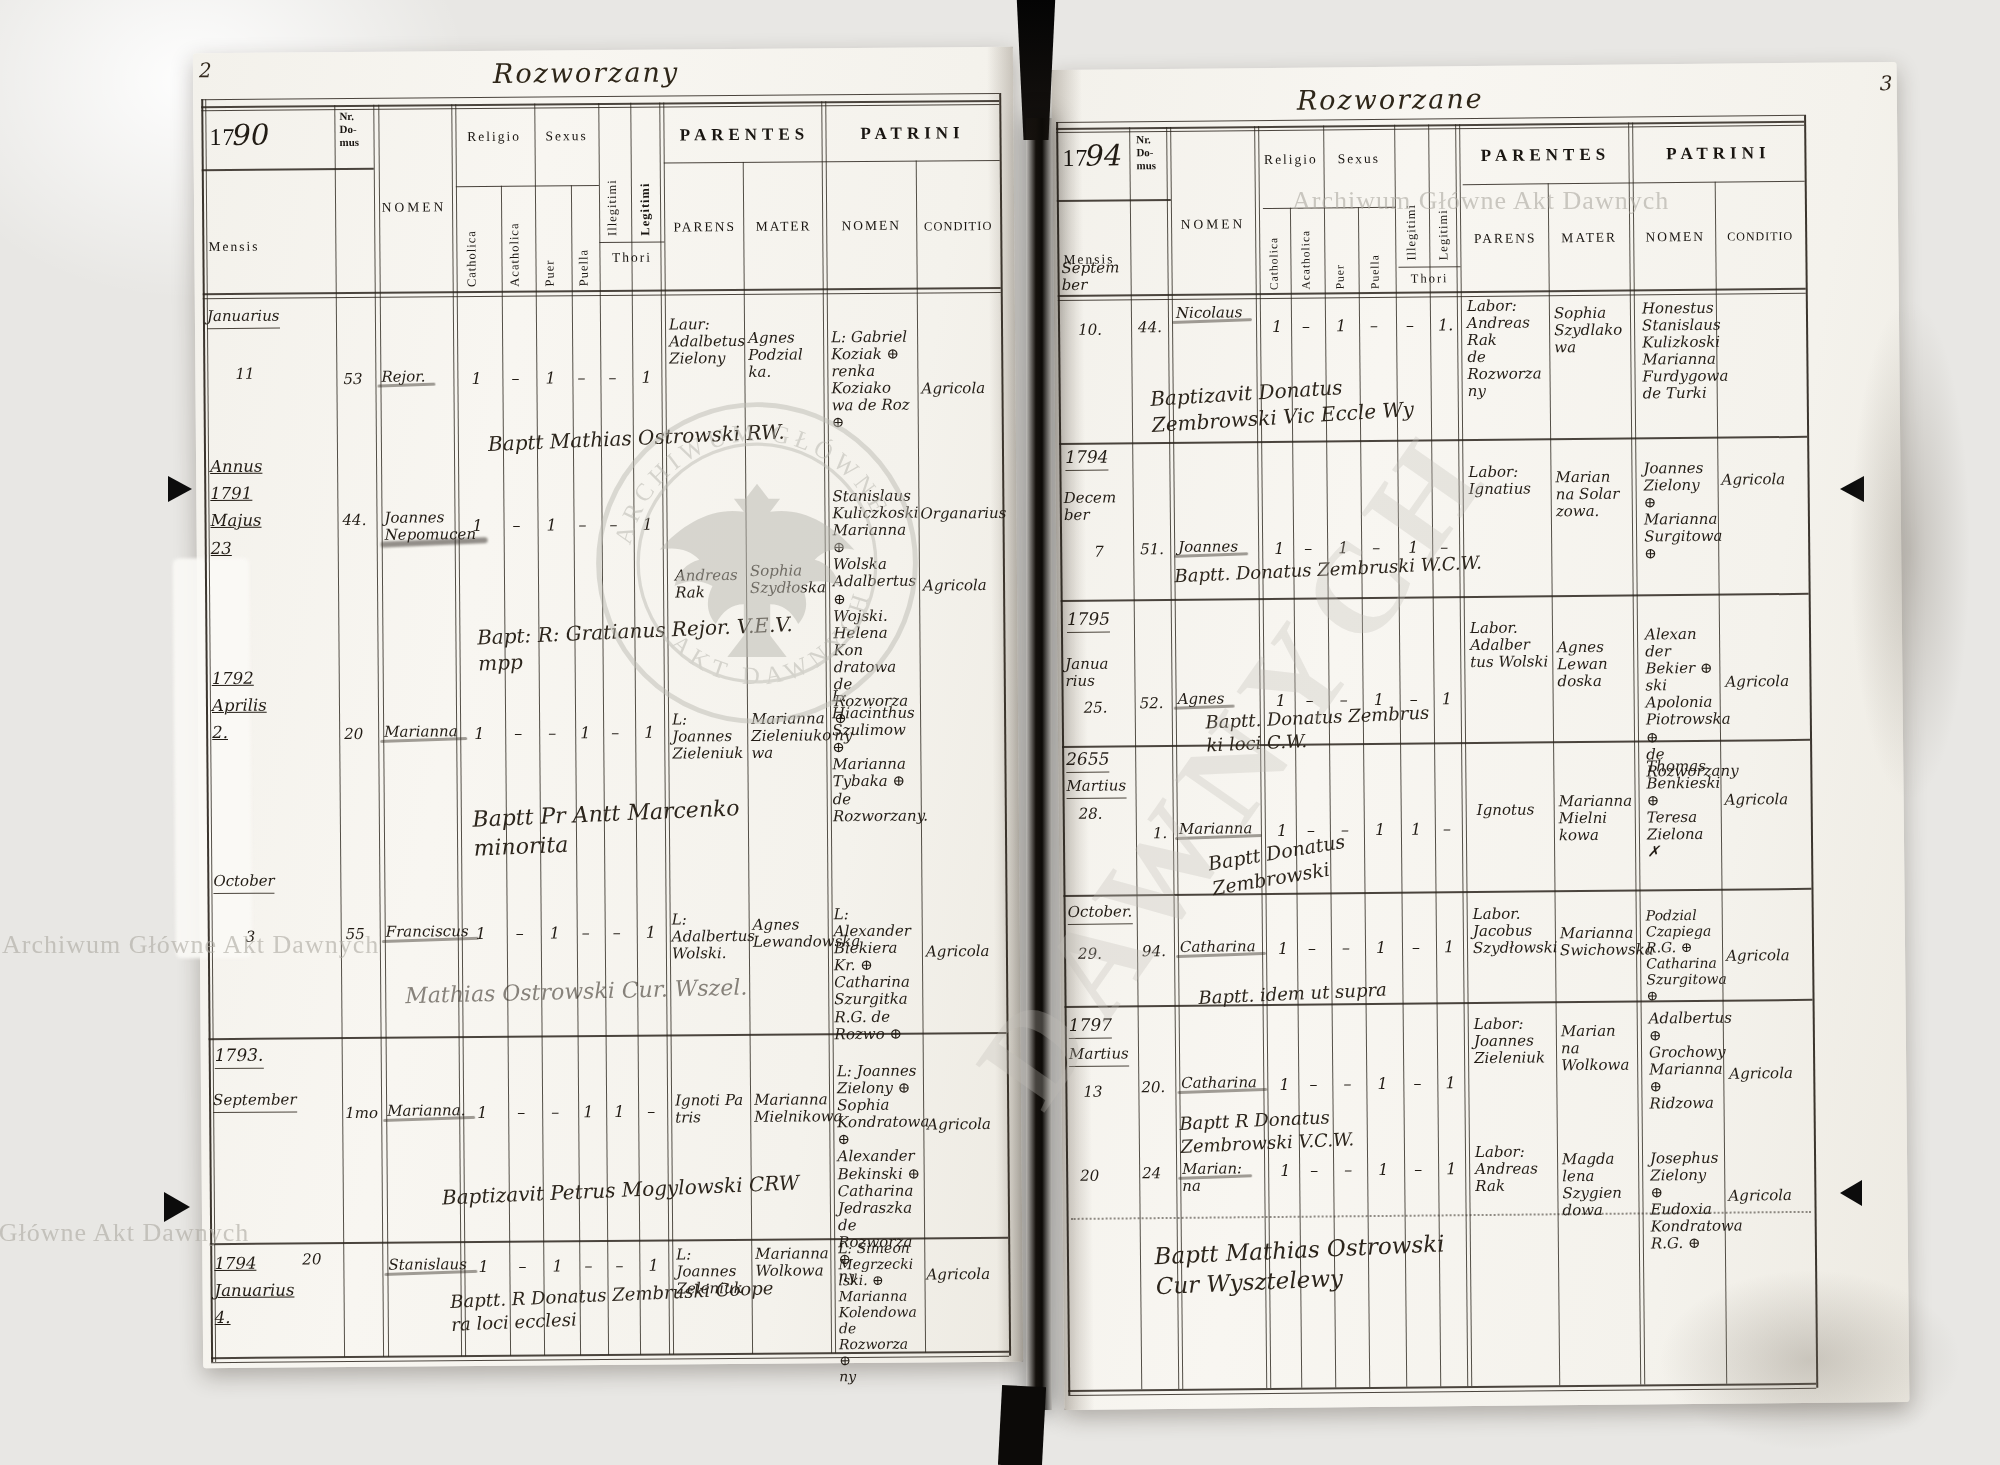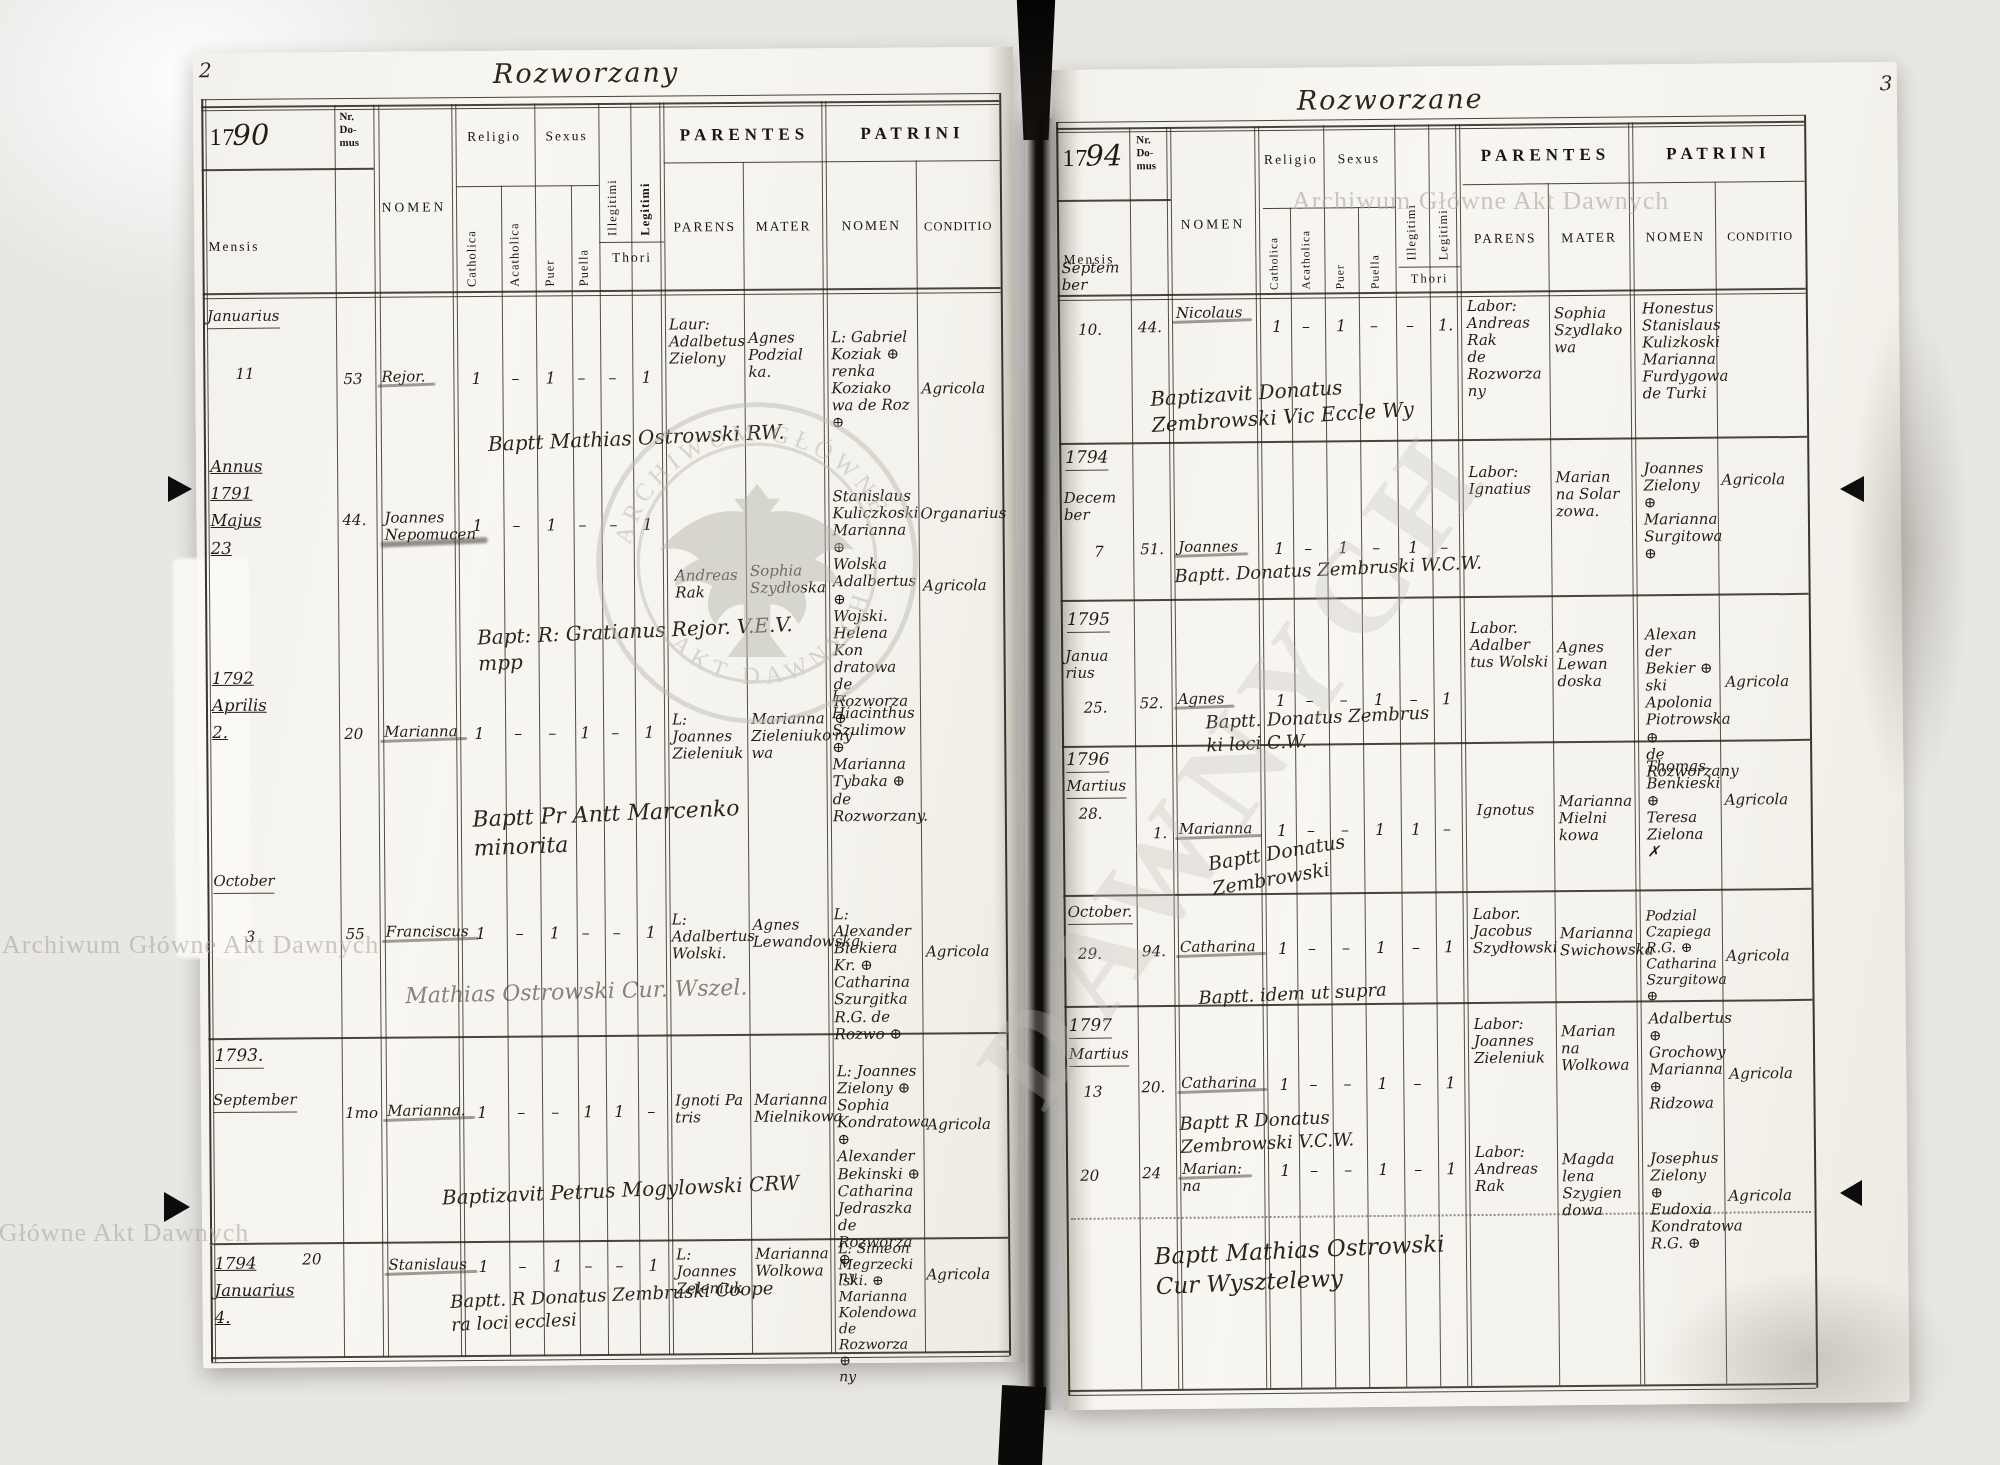--- a/index.html
+++ b/index.html
@@ -397,21 +397,21 @@
       <div class="t hw" style="left:588px;top:18px;width:72px">Joannes
 Zielony ⊕
 Marianna
 Surgitowa ⊕</div>
       <div class="t hw" style="left:666px;top:30px">Agricola</div>
       <div class="note" style="left:118px;top:112px;font-size:18px">Baptt. Donatus Zembruski W.C.W.</div>
     </div>
 
     <div class="e" style="top:538px">
       <div class="t hw ulb" style="left:10px;top:2px;font-size:17px">1795</div>
-      <div class="t hw" style="left:8px;top:40px">Janua
+      <div class="t hw" style="left:8px;top:48px">Janua
 rius</div>
       <div class="t hw" style="left:26px;top:92px">25.</div>
       <div class="t hw" style="left:82px;top:88px">52.</div>
       <div class="t hw sm" style="left:120px;top:84px">Agnes</div>
       <div class="t hw mk" style="left:218px;top:86px">1</div>
       <div class="t hw mk" style="left:248px;top:86px">–</div>
       <div class="t hw mk" style="left:282px;top:86px">–</div>
       <div class="t hw mk" style="left:316px;top:86px">1</div>
       <div class="t hw mk" style="left:352px;top:86px">–</div>
       <div class="t hw mk" style="left:384px;top:86px">1</div>
@@ -426,21 +426,21 @@
 ski
 Apolonia
 Piotrowska ⊕
 de Rozworzany</div>
       <div class="t hw" style="left:668px;top:72px">Agricola</div>
       <div class="note" style="left:148px;top:100px;font-size:18px">Baptt. Donatus Zembrus
 ki loci C.W.</div>
     </div>
 
     <div class="e" style="top:680px">
-      <div class="t hw ulb" style="left:8px;top:0;font-size:17px">1796</div>
+      <div class="t hw ulb" style="left:8px;top:0;font-size:17px">2655</div>
       <div class="t hw ulb" style="left:8px;top:28px">Martius</div>
       <div class="t hw" style="left:20px;top:56px">28.</div>
       <div class="t hw" style="left:94px;top:76px">1.</div>
       <div class="t hw sm" style="left:120px;top:72px">Marianna</div>
       <div class="t hw mk" style="left:218px;top:74px">1</div>
       <div class="t hw mk" style="left:248px;top:74px">–</div>
       <div class="t hw mk" style="left:282px;top:74px">–</div>
       <div class="t hw mk" style="left:316px;top:74px">1</div>
       <div class="t hw mk" style="left:352px;top:74px">1</div>
       <div class="t hw mk" style="left:384px;top:74px">–</div>

